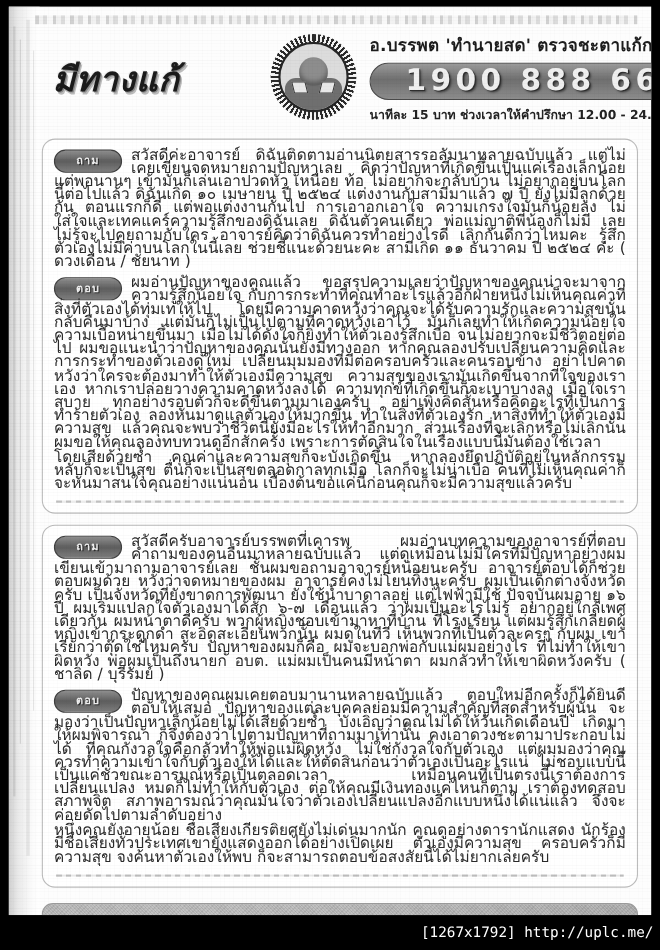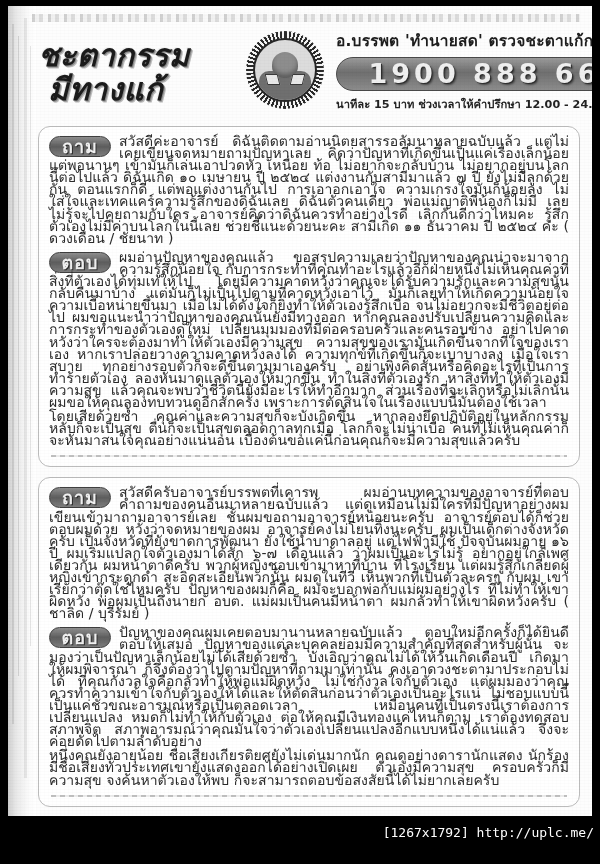--- a/index.html
+++ b/index.html
@@ -195,21 +195,21 @@
 
   .badge {
     float: left;
     width: 62px;
     height: 21px;
     margin: 1px 8px 1px 0;
     border-radius: 11px;
     background: linear-gradient(180deg, #8e8e8e 0%, #5e5e5e 50%, #7d7d7d 100%);
     border: 1px solid #3f3f3f;
     color: #f0f0f0;
-    font-size: 18px;
+    font-size: 10px;
     font-weight: 700;
     line-height: 19px;
     text-align: center;
     letter-spacing: 1px;
     text-shadow: 1px 1px 0 #2b2b2b;
   }
 
   .qa-text {
     font-size: 14px;
     line-height: 12.1px;
@@ -366,21 +366,21 @@
   }
   .footer-rule-2 {
     margin-top: 26px;
     height: 1px;
     background: #cfcfcf;
   }
 
   
   .watermark {
     position: absolute;
-    left: 0; bottom: 16px;
+    left: 0; bottom: 0;
     width: 600px;
     height: 32px;
     background: #000000;
     display: flex;
     align-items: center;
     justify-content: flex-end;
     padding-right: 6px;
   }
   .watermark span {
     color: #ffffff;
@@ -400,21 +400,20 @@
     <div class="streak" style="left:16px; top:12px;  width:3px; height:760px; opacity:.3;"></div>
     <div class="streak" style="left:22px; top:40px;  width:1px; height:600px; opacity:.35;"></div>
   </div>
   <div class="scan-edge-top"></div>
 
   <div class="page-inner">
 
     <div class="masthead">
 
       <div class="logo-block">
-        <div class="logo-line logo-line-1">ชะตากรรม</div>
         <div class="logo-line logo-line-2">มีทางแก้</div>
       </div>
 
       <div class="medallion">
         <div class="rays"></div>
         <div class="rim">
           <div class="body"></div>
           <div class="face"></div>
           <div class="collar-l"></div>
           <div class="collar-r"></div>

